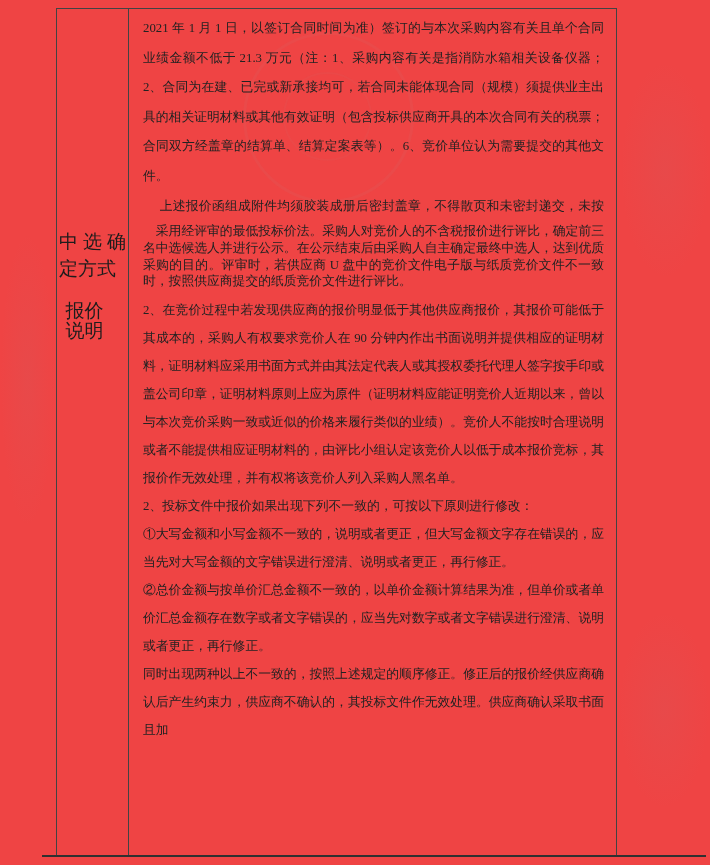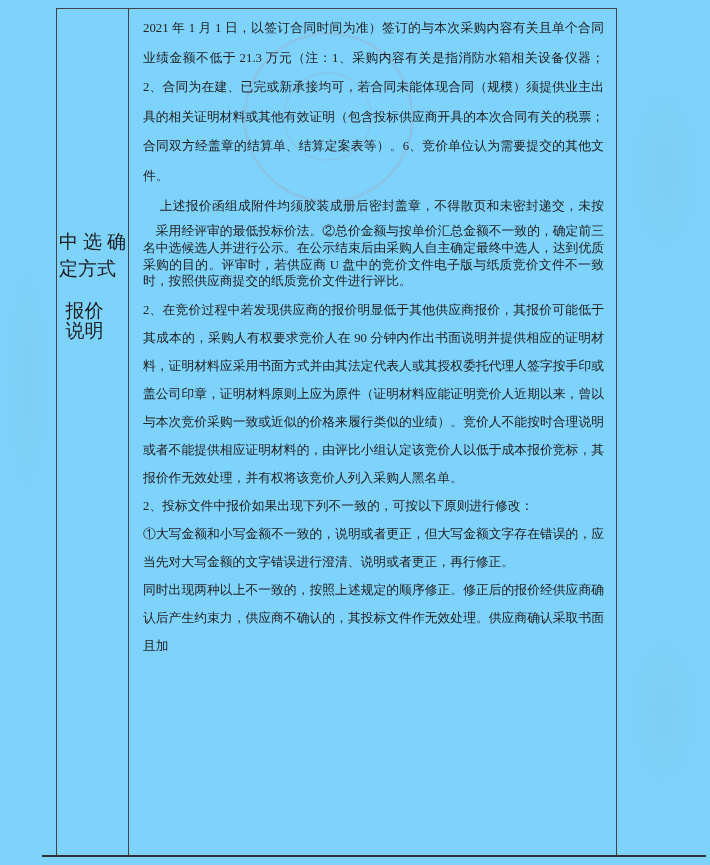--- a/index.html
+++ b/index.html
@@ -7,21 +7,21 @@
     padding: 0;
     width: 710px;
     height: 865px;
     background: #ffffff;
     overflow: hidden;
   }
   .page {
     position: relative;
     width: 710px;
     height: 865px;
-    background: #7dd3fc;
+    background: #ef4444;
     font-family: "Liberation Serif", serif;
     color: #1f1f1f;
   }
   
   .stamp {
     position: absolute;
     left: 243px;
     top: 32px;
     width: 165px;
     height: 165px;
@@ -130,28 +130,29 @@
   <div class="doc-table">
 
     <div class="cell label-cell row0"></div>
     <div class="cell content-cell content-r0 row0">
       <p>2021 年 1 月 1 日，以签订合同时间为准）签订的与本次采购内容有关且单个合同业绩金额不低于 21.3 万元（注：1、采购内容有关是指消防水箱相关设备仪器；2、合同为在建、已完或新承接均可，若合同未能体现合同（规模）须提供业主出具的相关证明材料或其他有效证明（包含投标供应商开具的本次合同有关的税票；合同双方经盖章的结算单、结算定案表等）。6、竞价单位认为需要提交的其他文件。</p>
       <p class="indent-sm">上述报价函组成附件均须胶装成册后密封盖章，不得散页和未密封递交，未按要求胶装密封的，采购人可以拒收竞价文件），。</p>
     </div>
 
     <div class="cell label-cell label-r1 row1">中选确定方式</div>
     <div class="cell content-cell content-r1 row1">
-      <p class="indent-xs">采用经评审的最低投标价法。②总价金额与按单价汇总金额不一致的，确定前三名中选候选人并进行公示。在公示结束后由采购人自主确定最终中选人，达到优质采购的目的。评审时，若供应商 U 盘中的竞价文件电子版与纸质竞价文件不一致时，按照供应商提交的纸质竞价文件进行评比。</p>
+      <p class="indent-xs">采用经评审的最低投标价法。采购人对竞价人的不含税报价进行评比，确定前三名中选候选人并进行公示。在公示结束后由采购人自主确定最终中选人，达到优质采购的目的。评审时，若供应商 U 盘中的竞价文件电子版与纸质竞价文件不一致时，按照供应商提交的纸质竞价文件进行评比。</p>
     </div>
 
     <div class="cell label-cell label-r2 row2">报价说明</div>
     <div class="cell content-cell content-r2 row2">
       <p>2、在竞价过程中若发现供应商的报价明显低于其他供应商报价，其报价可能低于其成本的，采购人有权要求竞价人在 90 分钟内作出书面说明并提供相应的证明材料，证明材料应采用书面方式并由其法定代表人或其授权委托代理人签字按手印或盖公司印章，证明材料原则上应为原件（证明材料应能证明竞价人近期以来，曾以与本次竞价采购一致或近似的价格来履行类似的业绩）。竞价人不能按时合理说明或者不能提供相应证明材料的，由评比小组认定该竞价人以低于成本报价竞标，其报价作无效处理，并有权将该竞价人列入采购人黑名单。</p>
       <p>2、投标文件中报价如果出现下列不一致的，可按以下原则进行修改：</p>
       <p>①大写金额和小写金额不一致的，说明或者更正，但大写金额文字存在错误的，应当先对大写金额的文字错误进行澄清、说明或者更正，再行修正。</p>
+      <p>②总价金额与按单价汇总金额不一致的，以单价金额计算结果为准，但单价或者单价汇总金额存在数字或者文字错误的，应当先对数字或者文字错误进行澄清、说明或者更正，再行修正。</p>
       <p>同时出现两种以上不一致的，按照上述规定的顺序修正。修正后的报价经供应商确认后产生约束力，供应商不确认的，其投标文件作无效处理。供应商确认采取书面且加</p>
     </div>
 
   </div>
 
   <div class="page-cut"></div>
 
 </div>
 
 </body></html>

